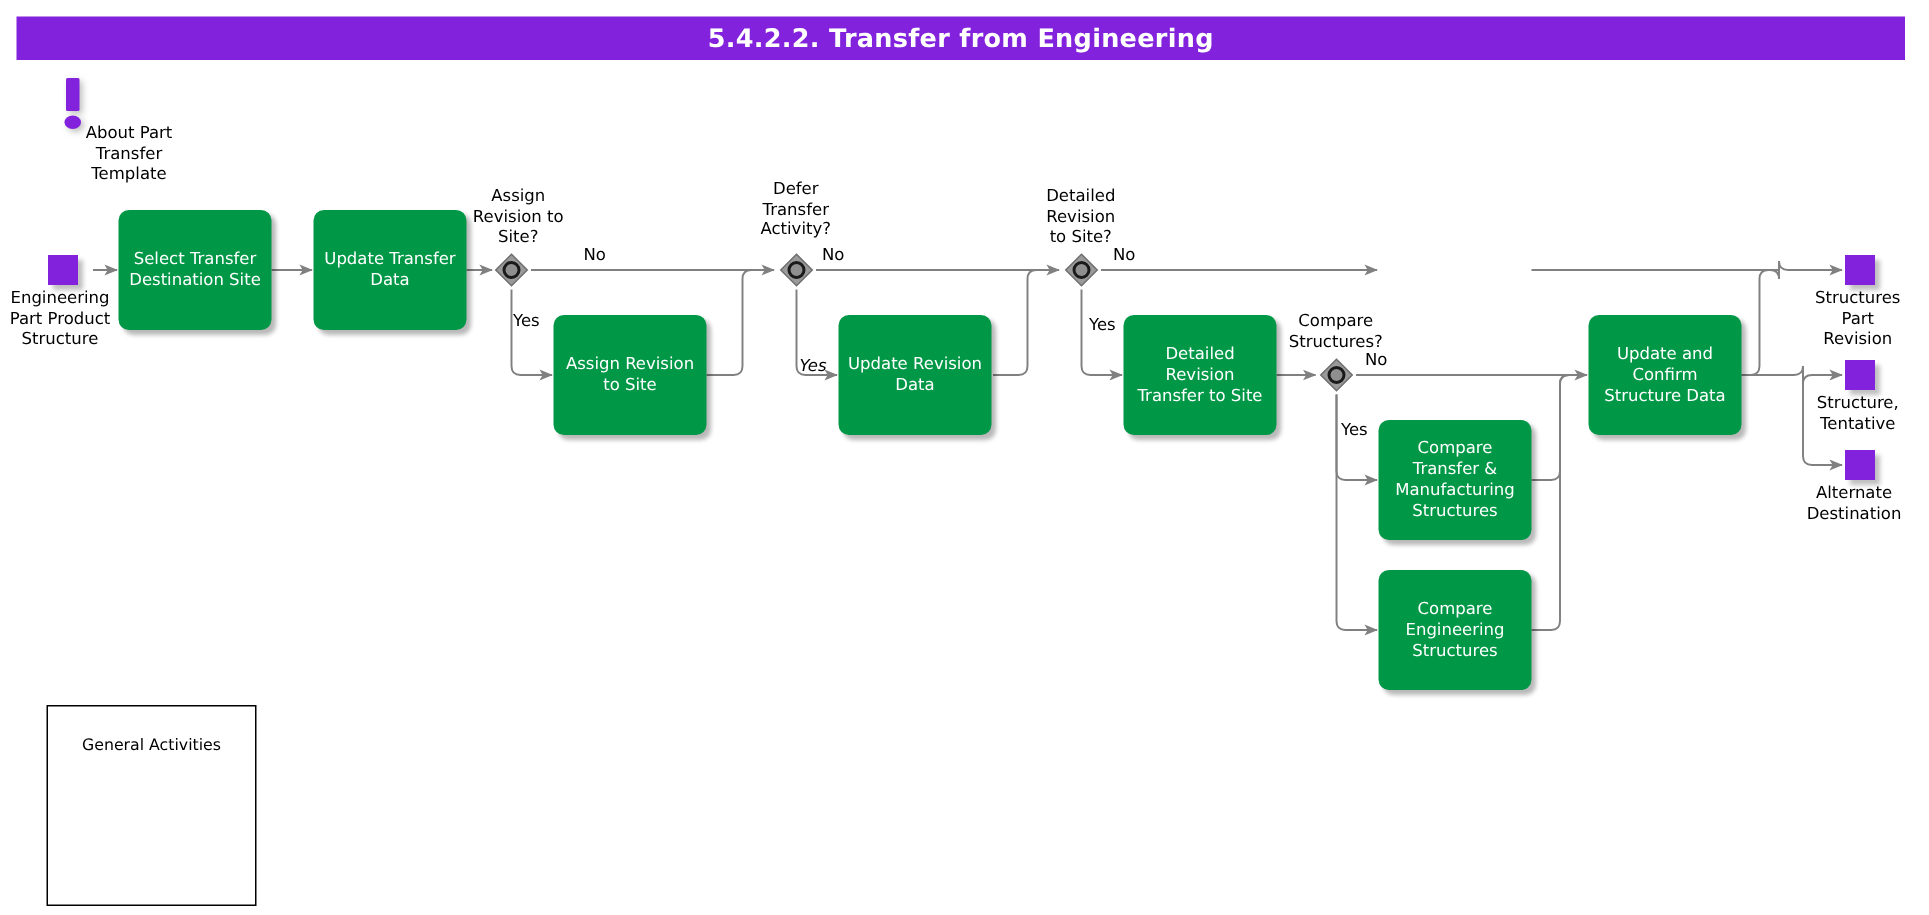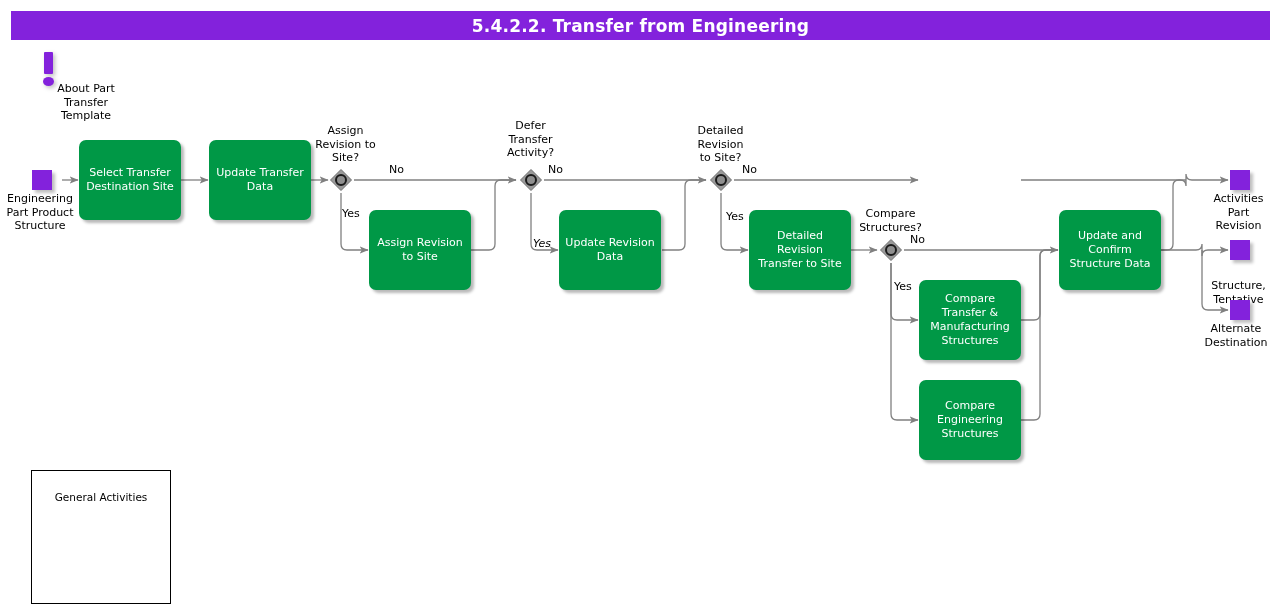--- a/index.html
+++ b/index.html
@@ -287,26 +287,26 @@
       <polygon points="13,2.5 23.5,13 13,23.5 2.5,13" fill="#9a9a9a" stroke="#6f6f6f" stroke-width="1"></polygon>
       <circle cx="13" cy="13" r="5" fill="#8f8f8f" stroke="#1a1a1a" stroke-width="2"></circle>
     </svg>
   </div>
   <div class="lbl" style="left:848px; top:207px; width:85px;">Compare
 Structures?</div>
   <div class="flow-lbl" style="left:910px; top:233px;">No</div>
   <div class="flow-lbl" style="left:894px; top:280px;">Yes</div>
 
   <div class="node-sq" style="left:1230px; top:170px;"></div>
-  <div class="lbl" style="left:1191px; top:192px; width:95px;">Activities
+  <div class="lbl" style="left:1191px; top:192px; width:95px;">Structures
 Part
 Revision</div>
 
   <div class="node-sq" style="left:1230px; top:240px;"></div>
-  <div class="lbl" style="left:1191px; top:262px; width:95px;margin-top:17px;">Structure,
+  <div class="lbl" style="left:1191px; top:262px; width:95px;">Structure,
 Tentative</div>
 
   <div class="node-sq" style="left:1230px; top:300px;"></div>
   <div class="lbl" style="left:1186px; top:322px; width:100px;">Alternate
 Destination</div>
 
   <div class="group-box" style="left:31px; top:470px; width:140px; height:134px;">
     <div class="group-title">General Activities</div>
   </div>
 

